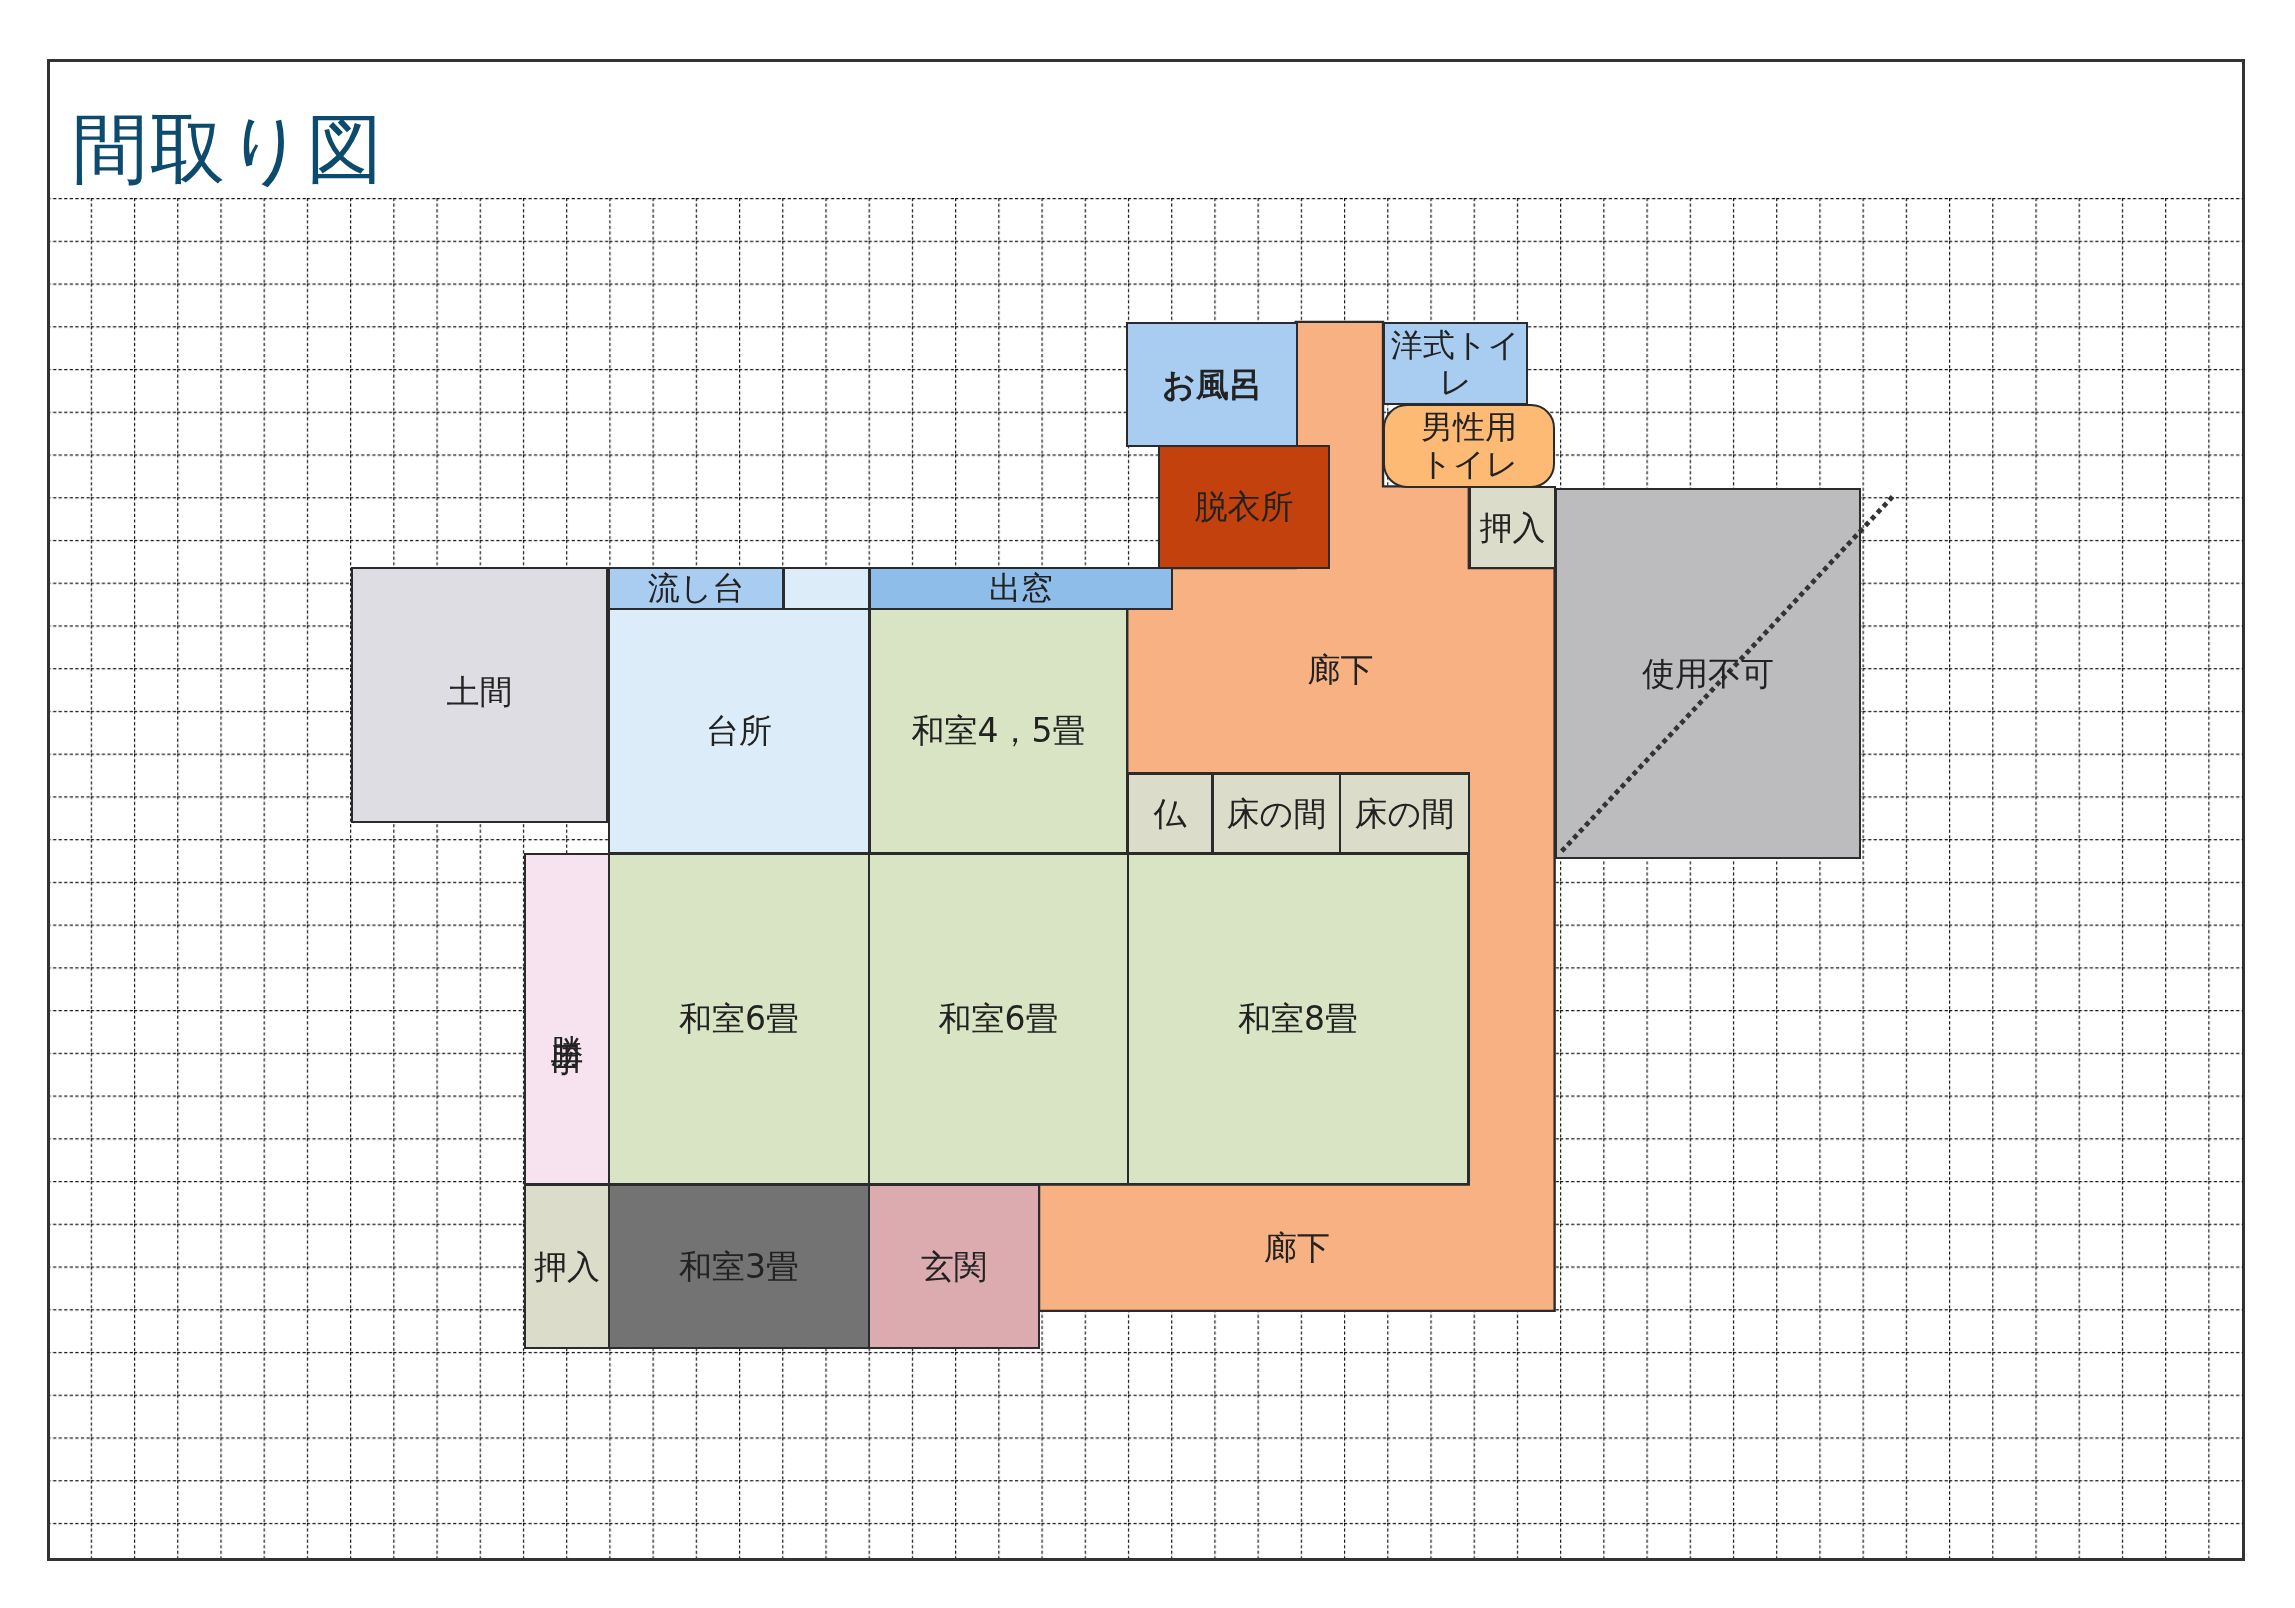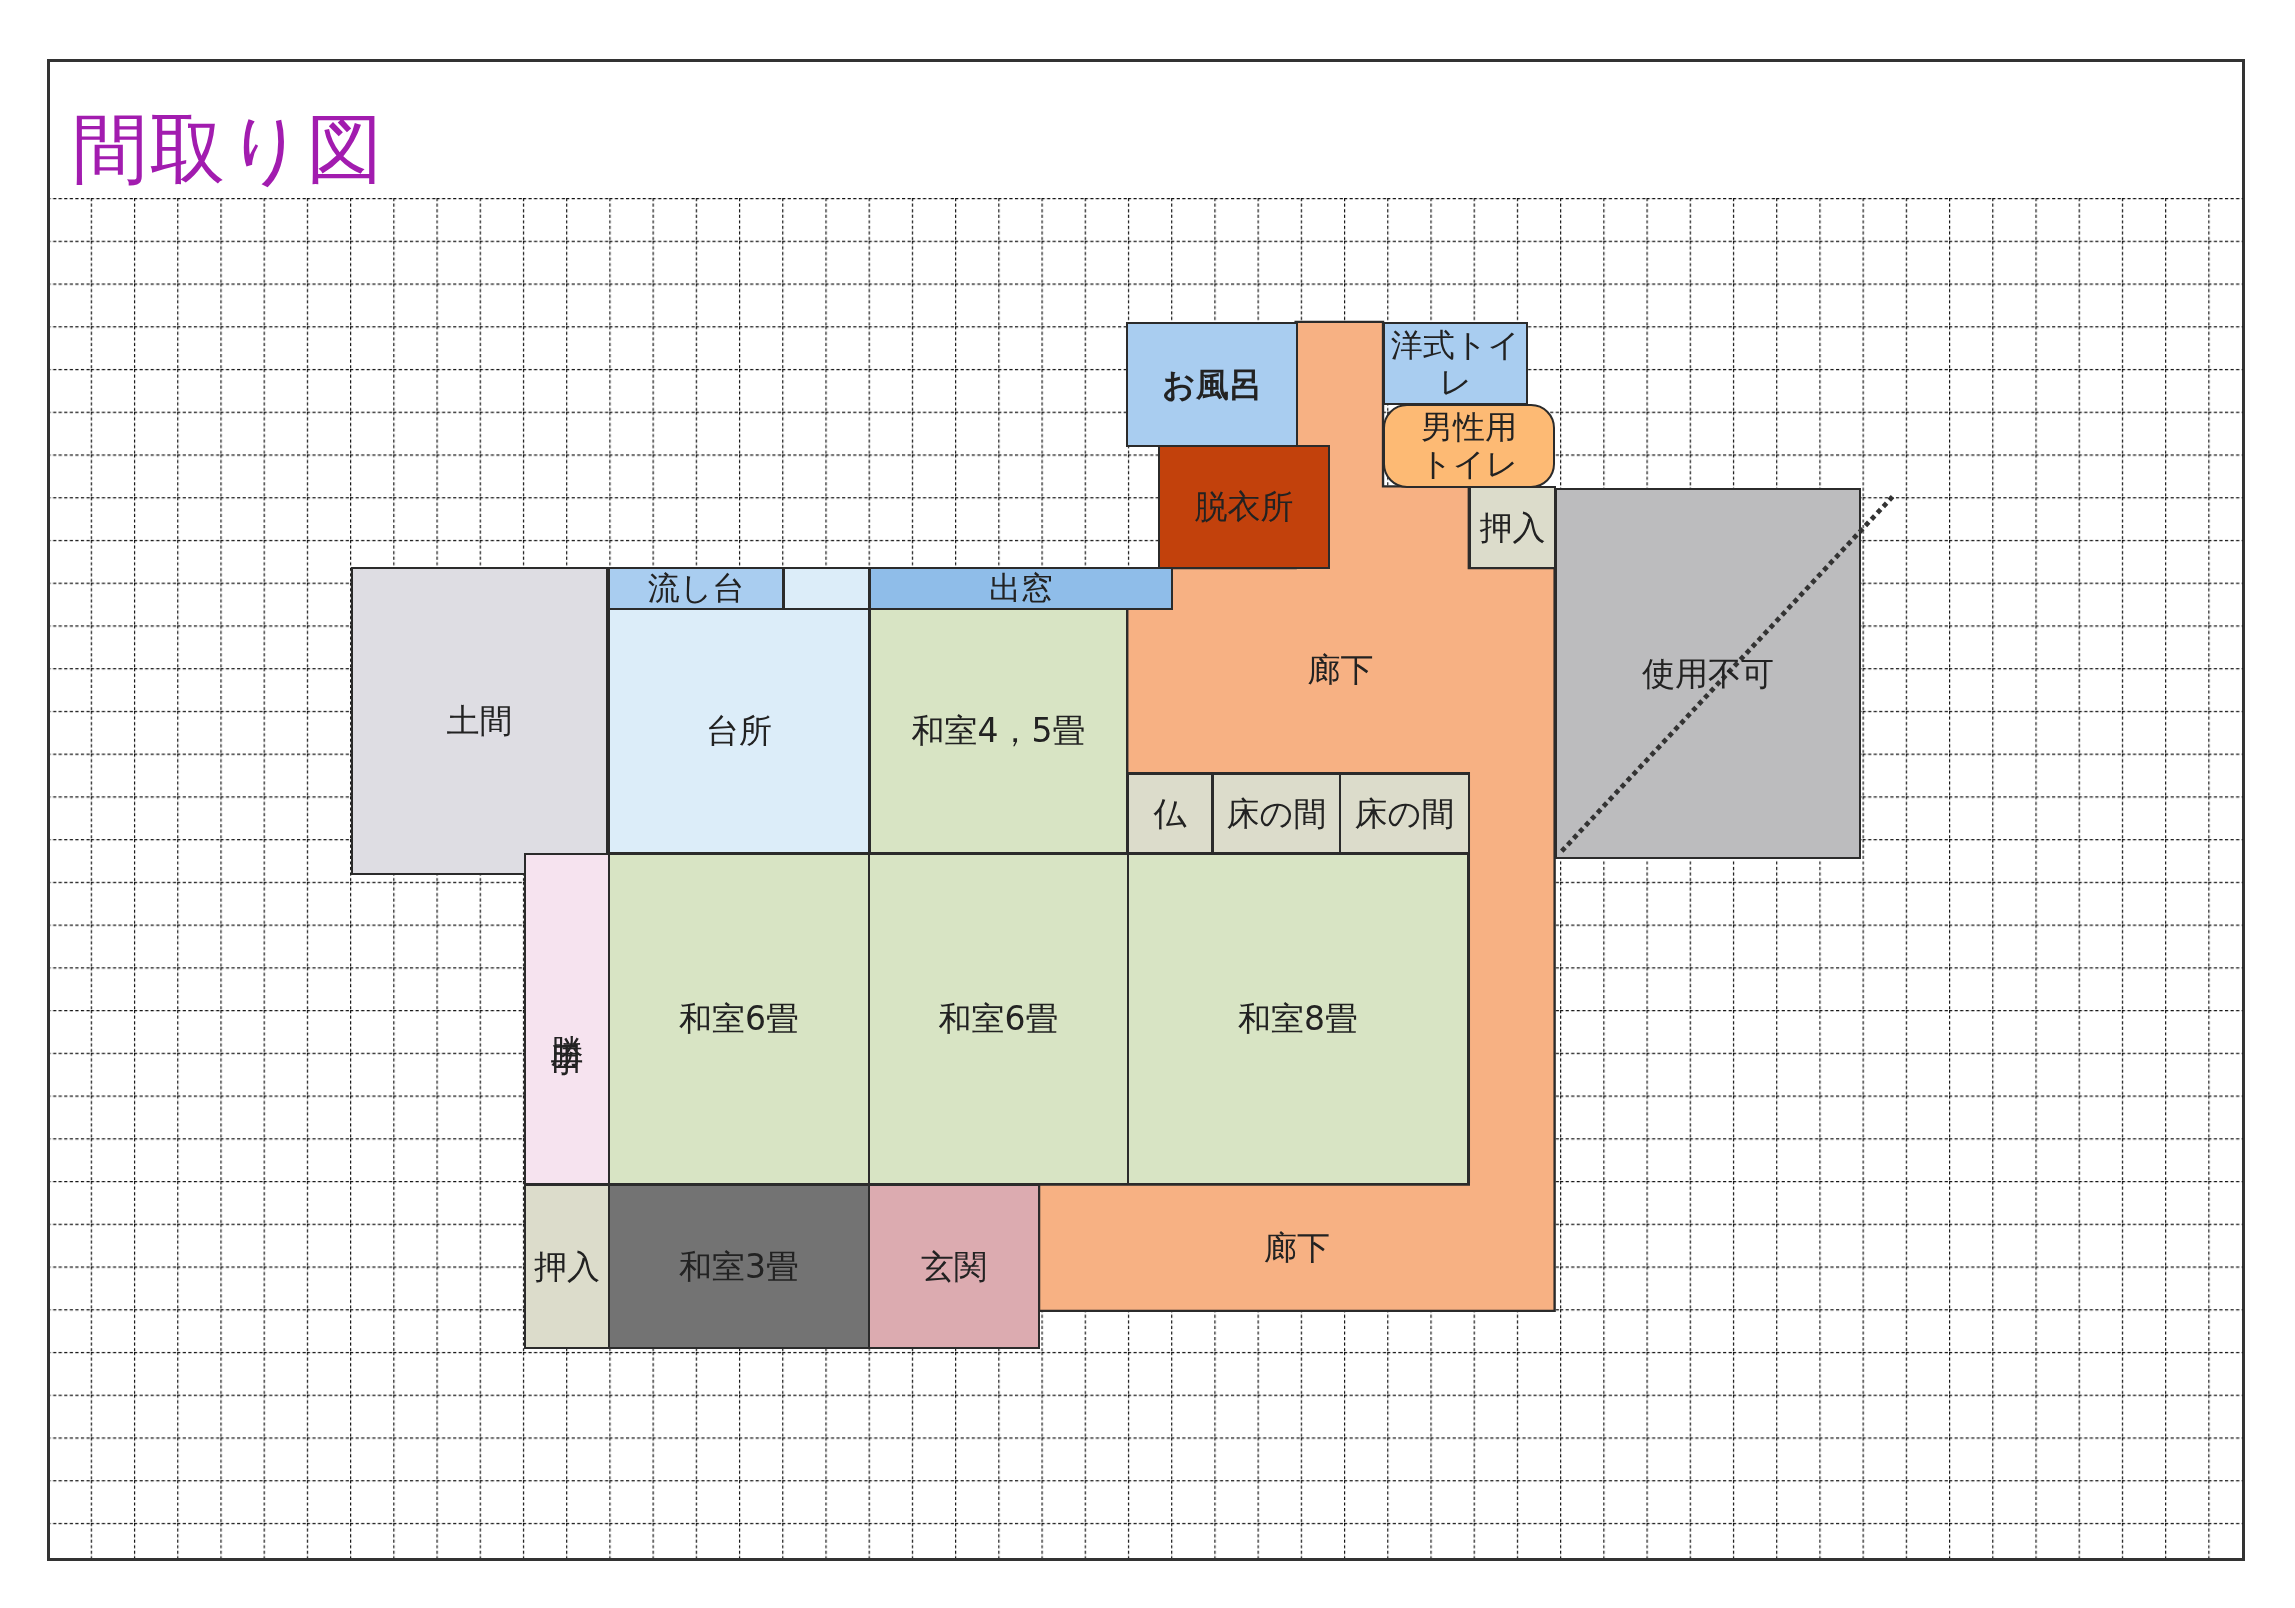--- a/index.html
+++ b/index.html
@@ -1,18 +1,18 @@
 <!DOCTYPE html>
 <html style="font-size:12.7px"><head>
 <meta charset="utf-8">
 <style>
   html,body{margin:0;padding:0;background:#ffffff;}
   body{width:2295px;height:1609px;position:relative;overflow:hidden;font-family:"DejaVu Sans","Liberation Sans",sans-serif;color:#222;}
   .frame{position:absolute;left:47px;top:59px;width:2198px;height:1502px;border:3.2px solid #333;box-sizing:border-box;background:#fff;}
-  .title{position:absolute;left:72px;top:111px;font-size:76px;font-weight:500;letter-spacing:1.6px;color:#a21caf;line-height:1;}
+  .title{position:absolute;left:72px;top:111px;font-size:76px;font-weight:500;letter-spacing:1.6px;color:#0c4a6e;line-height:1;}
   .grid{position:absolute;left:50px;top:198px;width:2193px;height:1360px;}
   .room{position:absolute;box-sizing:border-box;border:2.4px solid #2b2b2b;display:flex;align-items:center;justify-content:center;text-align:center;font-size:33px;line-height:1.15;color:#222;}
   .plan{position:absolute;left:0;top:0;width:2295px;height:1609px;}
   .tiny{font-size:32px;}
   .vert{writing-mode:vertical-rl;letter-spacing:6.4px;}
 </style>
 </head>
 <body>
 
 <div class="frame"></div>
@@ -25,21 +25,21 @@
       <line x1="0" y1="0" x2="0" y2="53.8" stroke="#111" stroke-width="3" stroke-dasharray="4 3"></line>
     </pattern>
   </defs>
   <rect x="0" y="0" width="2760" height="1712" fill="url(#g)"></rect>
 </svg>
 
 <svg class="plan" viewBox="0 0 2889 2025" width="2295" height="1609">
   <polygon points="1631,405 1741,405 1741,612 1849,612 1849,715 1957,715 1957,1650 1308,1650 1308,1491 1849,1491 1849,973 1419,973 1419,715 1631,715" fill="#f7b183" stroke="#2b2b2b" stroke-width="3"></polygon>
 </svg>
 
-<div class="room" style="left:351px;top:567px;width:257px;height:308px;background:#dedde3;">
+<div class="room" style="left:351px;top:567px;width:257px;height:256px;background:#dedde3;font-family:Liberation Mono, monospace;">
   <span>土間</span>
 </div>
 <div class="room tiny" style="left:608px;top:567px;width:176px;height:43px;background:#a9cdf0;">
   <span>流し台</span>
 </div>
 <div class="room" style="left:783px;top:567px;width:87px;height:43px;background:#dcedf9;"></div>
 <div class="room tiny" style="left:869px;top:567px;width:304px;height:43px;background:#8fbde9;">
   <span>出窓</span>
 </div>
 <div class="room" style="left:608px;top:608px;width:262px;height:246px;background:#dcedf9;">

